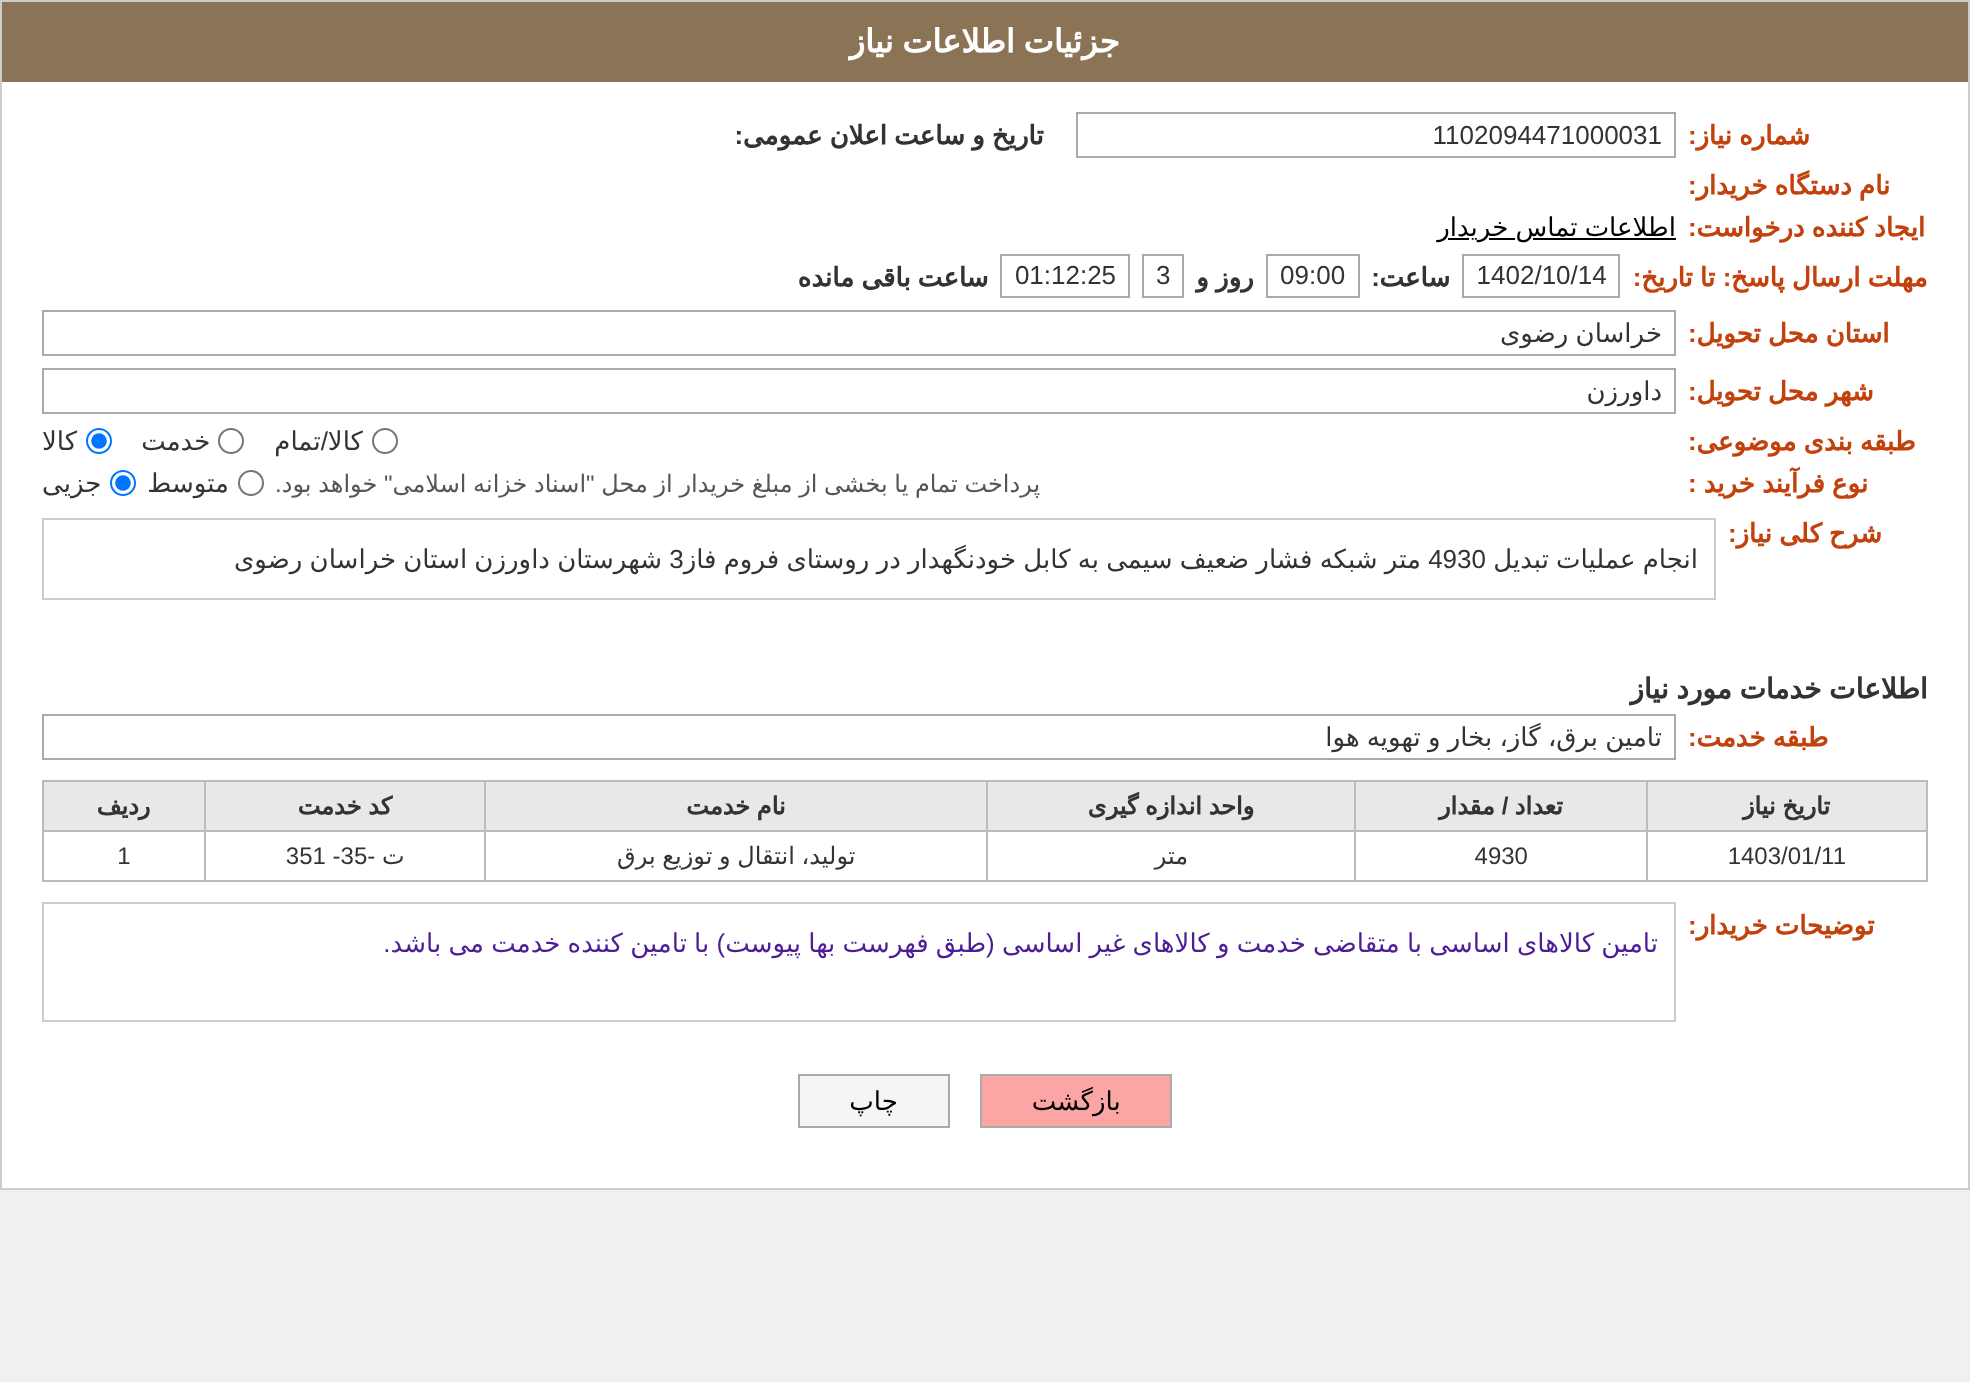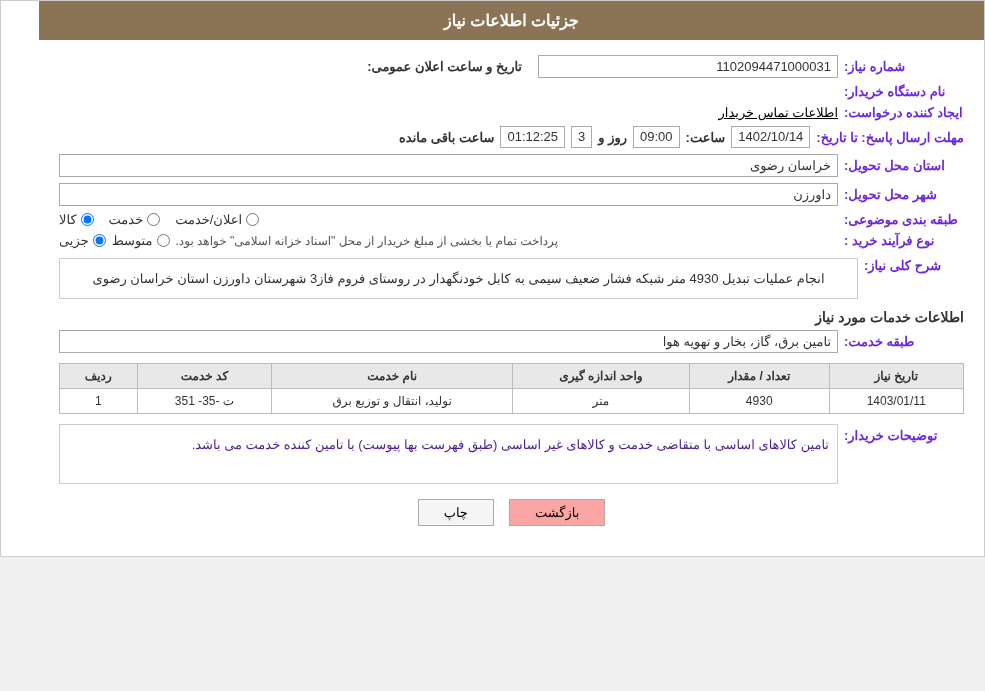--- a/index.html
+++ b/index.html
@@ -8,21 +8,20 @@
       background: #f0f0f0;
       direction: rtl;
       font-size: 13px;
       color: #333;
     }
     .page-wrapper {
       max-width: 985px;
       margin: 0 auto;
       background: #fff;
       border: 1px solid #ccc;
-      padding-left: 38px;
     }
     .page-header {
       background: #8B7355;
       color: #fff;
       text-align: center;
       padding: 10px 0;
       font-size: 16px;
       font-weight: bold;
       letter-spacing: 1px;
     }
@@ -30,21 +29,21 @@
       padding: 15px 20px;
     }
     .field-row {
       display: flex;
       align-items: center;
       margin-bottom: 6px;
       gap: 6px;
     }
     .field-label {
       font-weight: bold;
-      color: #6d28d9;
+      color: #c2410c;
       white-space: nowrap;
       min-width: 120px;
       text-align: left;
     }
     .field-value {
       background: #fff;
       border: 1px solid #aaa;
       padding: 3px 6px;
       flex: 1;
       min-height: 22px;
@@ -69,24 +68,24 @@
     .section-title {
       font-weight: bold;
       font-size: 14px;
       margin: 10px 0 5px 0;
       color: #333;
     }
     .description-box {
       border: 1px solid #ccc;
       padding: 8px;
       background: #fff;
-      text-align: center;
+      text-align: right;
       direction: rtl;
       line-height: 1.8;
-      margin-bottom: 0;
+      margin-bottom: 26px;
     }
     .radio-group {
       display: flex;
       gap: 15px;
       align-items: center;
       flex: 1;
       justify-content: flex-end;
     }
     .radio-item {
       display: flex;
@@ -148,20 +147,21 @@
       margin-top: 15px;
       padding-bottom: 15px;
     }
     .btn {
       padding: 5px 25px;
       border: 1px solid #aaa;
       cursor: pointer;
       font-size: 13px;
       font-family: Tahoma, Arial, sans-serif;
       background: #e8e8e8;
+      margin-top: 11px;
     }
     .btn-back {
       background: #fca5a5;
     }
     .btn-print {
       background: #f5f5f5;
     }
     .process-type-row {
       display: flex;
       align-items: center;
@@ -215,21 +215,21 @@
     <div class="field-row">
       <span class="field-label">شهر محل تحویل:</span>
       <div class="field-value">داورزن</div>
     </div>
 
     <div class="field-row">
       <span class="field-label">طبقه بندی موضوعی:</span>
       <div class="radio-group">
         <div class="radio-item">
           <input type="radio" name="category" style="">
-          <span>اعلان/خدمت</span>
+          <span>کالا/تمام</span>
         </div>
         <div class="radio-item">
           <input type="radio" name="category" style="">
           <span>خدمت</span>
         </div>
         <div class="radio-item">
           <input type="radio" name="category" checked="" style="">
           <span>کالا</span>
         </div>
       </div>

